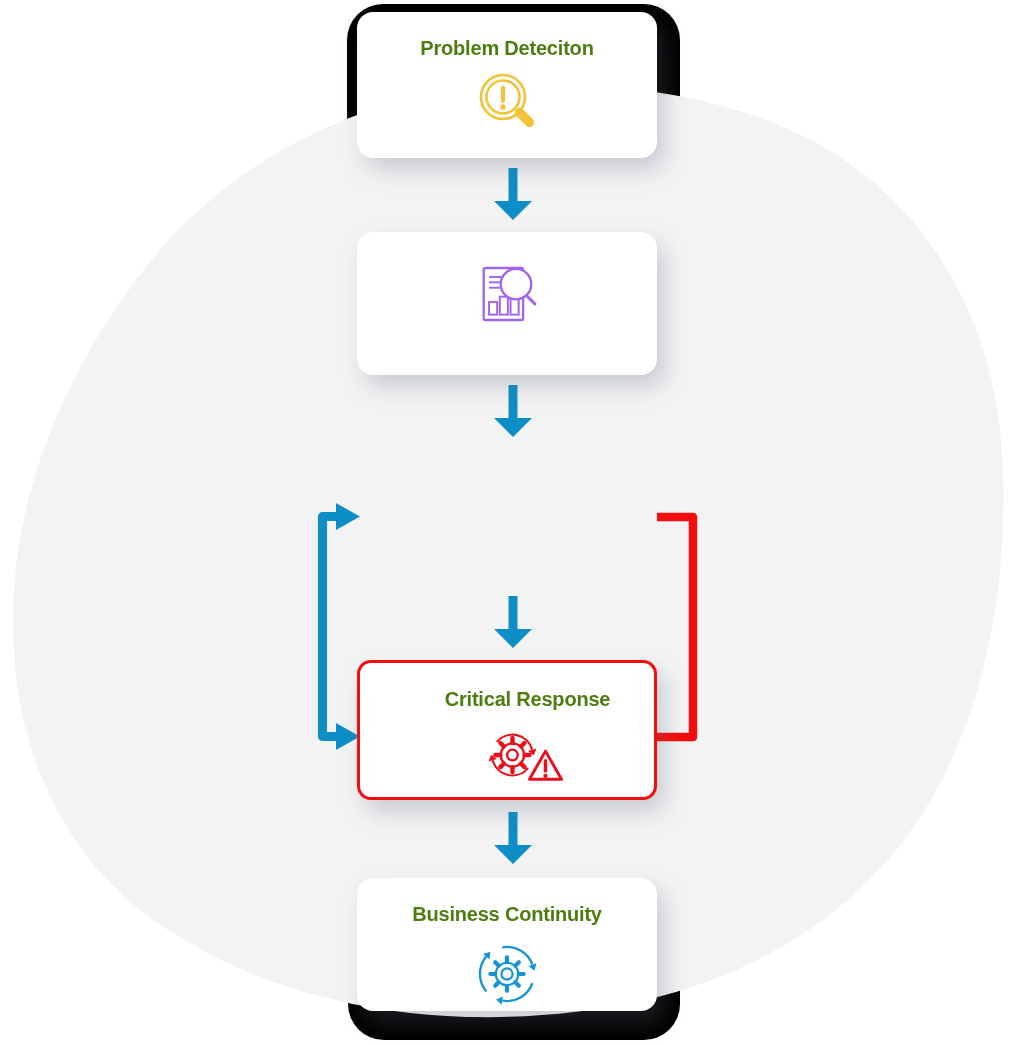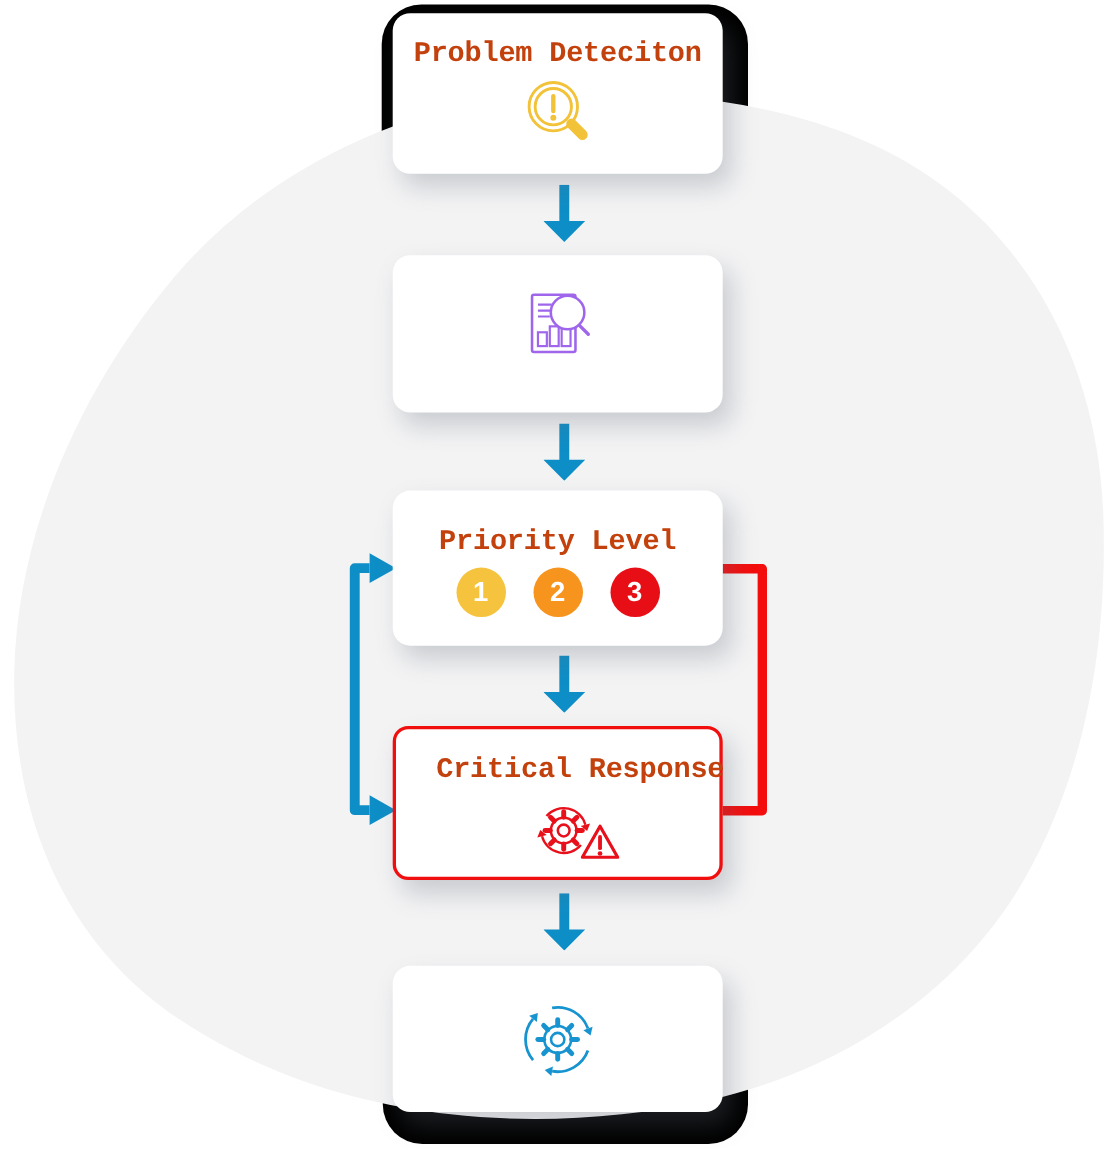--- a/index.html
+++ b/index.html
@@ -19,22 +19,22 @@
     box-sizing:border-box;display:flex;flex-direction:column;align-items:center;
     padding-top:20px;z-index:3;
     box-shadow:8px 12px 22px rgba(95,105,120,0.28);
   }
   .card--c1{top:12px;height:146px;}
   .card--c2{top:232px;height:143px;}
   .card--c3{top:446px;height:141px;padding-top:30px;}
   .card--c4{top:660px;height:140px;border:3px solid #F10E0E;border-radius:14px;padding-left:41px;}
   .card--c5{top:878px;height:133px;}
   .card-title{
-    font-size:26px;font-weight:700;color:#c2410c;letter-spacing:-0.2px;
-    white-space:nowrap;line-height:32px;font-family:Liberation Mono, monospace;
+    font-size:20px;font-weight:700;color:#4d7c0f;letter-spacing:-0.2px;
+    white-space:nowrap;line-height:32px;
   }
   .card-icon{margin-top:7px;display:block;}
   
   .badge-row{display:flex;gap:25px;margin-top:8px;}
   .badge{
     width:45px;height:45px;border-radius:50%;color:#ffffff;font-weight:700;
     font-size:25px;display:flex;align-items:center;justify-content:center;
   }
   
   .conn{position:absolute;z-index:2;}
@@ -87,28 +87,20 @@
         <circle cx="56" cy="28" r="17" fill="#ffffff"></circle>
         <line x1="68" y1="41" x2="77" y2="50" stroke-width="3.4" stroke-linecap="round"></line>
       </g>
     </svg>
   </div>
 
   <svg class="conn arrow-down-2" width="38" height="52" viewBox="0 0 38 52">
     <polygon points="14.5,0 23.5,0 23.5,33 38,33 19,52 0,33 14.5,33" fill="#0E8EC6"></polygon>
   </svg>
 
-  <div class="card card--c3">
-    <div class="card-title">Priority Level</div>
-    <div class="badge-row">
-      <div class="badge" style="background: rgb(246, 195, 62);">1</div>
-      <div class="badge" style="background: rgb(247, 148, 29);">2</div>
-      <div class="badge" style="background: rgb(232, 14, 22);">3</div>
-    </div>
-  </div>
 
   <svg class="conn arrow-down-3" width="38" height="52" viewBox="0 0 38 52">
     <polygon points="14.5,0 23.5,0 23.5,33 38,33 19,52 0,33 14.5,33" fill="#0E8EC6"></polygon>
   </svg>
 
   <div class="card card--c4">
     <div class="card-title">Critical Response</div>
     <svg class="card-icon" width="94" height="68" viewBox="0 0 92 70">
       <g fill="none" stroke-width="2.4" stroke="#E8101B">
 
@@ -135,20 +127,21 @@
         <circle cx="64" cy="55.5" r="2.2" stroke="none" fill="#E8101B"></circle>
       </g>
     </svg>
   </div>
 
   <svg class="conn arrow-down-4" width="38" height="52" viewBox="0 0 38 52">
     <polygon points="14.5,0 23.5,0 23.5,33 38,33 19,52 0,33 14.5,33" fill="#0E8EC6"></polygon>
   </svg>
 
   <div class="card card--c5">
+    <div class="card-title">Business Continuity</div>
     <svg class="card-icon" width="88" height="80" viewBox="0 0 86 82">
       <defs>
         <g id="cyc">
           <path d="M 37.8,11.5 A 30,30 0 0 1 71.2,30.7" stroke-width="2.6" fill="none"></path>
           <polygon points="73.6,37.3 75.5,29.1 66.9,32.3" stroke="none"></polygon>
         </g>
       </defs>
       <g fill="none" stroke-width="2.4" stroke="#1794CF">
 
         <line x1="56" y1="41" x2="61.5" y2="41" stroke-width="4.6" stroke-linecap="round"></line>

